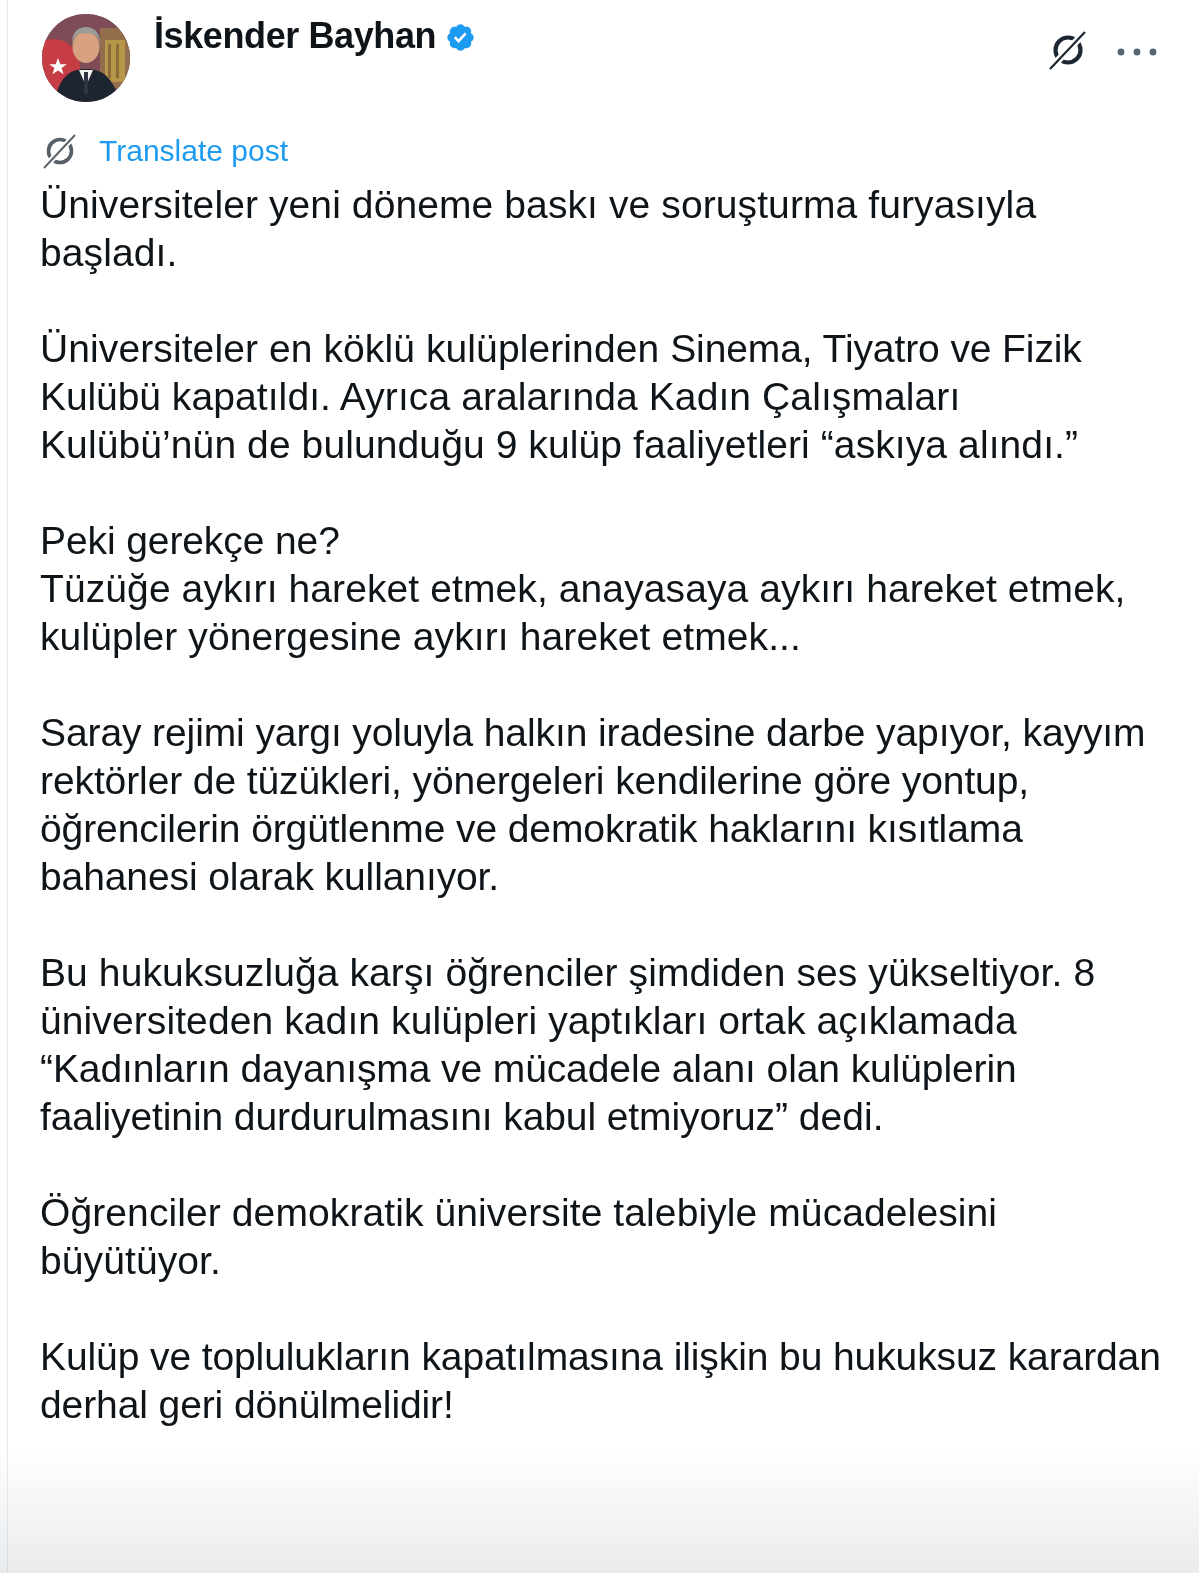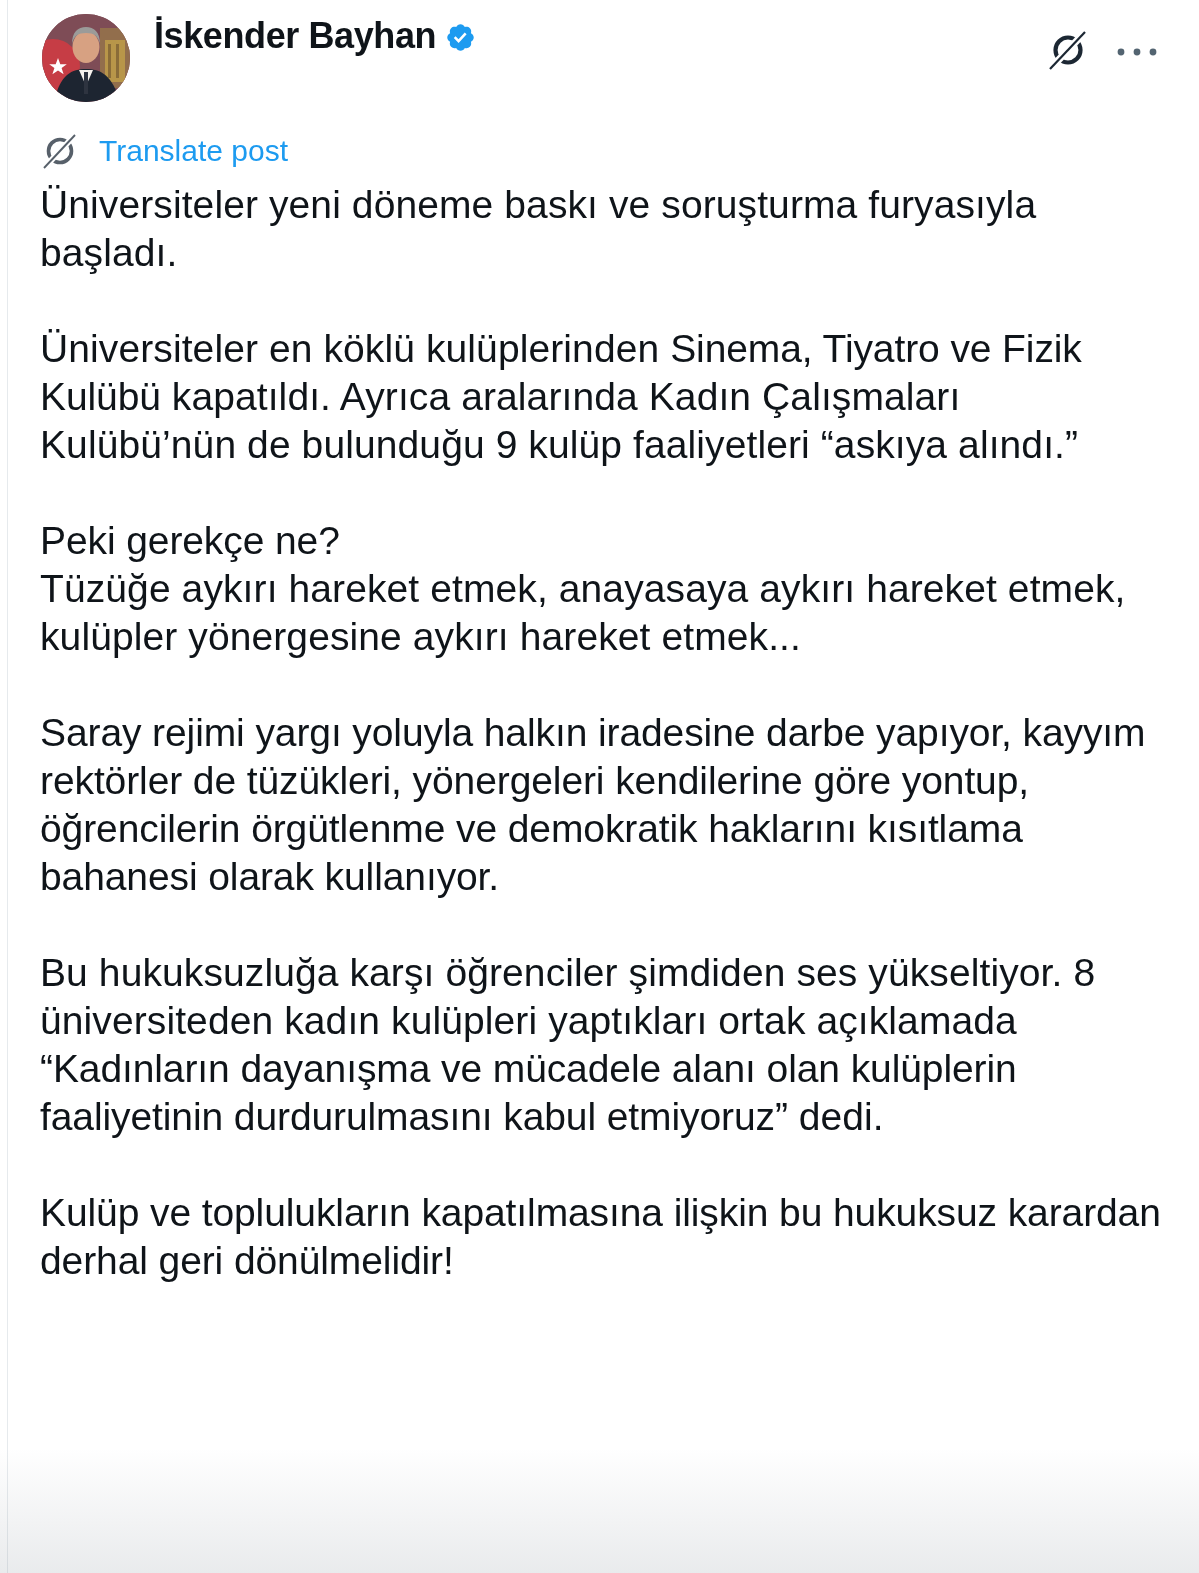--- a/index.html
+++ b/index.html
@@ -106,18 +106,19 @@
     </svg>
     <span class="translate-label">Translate post</span>
   </div>
 
   <div class="post-text">
       <p><span>Üniversiteler yeni döneme baskı ve soruşturma furyasıyla başladı.</span></p>
       <p><span>Üniversiteler en köklü kulüplerinden </span><span class="b">Sinema, Tiyatro ve Fizik Kulübü</span><span> kapatıldı. Ayrıca aralarında Kadın Çalışmaları Kulübü’nün de bulunduğu 9 kulüp faaliyetleri “askıya alındı.”</span></p>
       <p><span class="b">Peki gerekçe ne?</span><br><span>Tüzüğe aykırı hareket etmek, anayasaya aykırı hareket etmek, kulüpler yönergesine aykırı hareket etmek...</span></p>
       <p><span class="b">Saray rejimi yargı yoluyla halkın iradesine darbe yapıyor, kayyım rektörler de tüzükleri, yönergeleri kendilerine göre yontup, öğrencilerin örgütlenme ve demokratik haklarını kısıtlama bahanesi olarak kullanıyor.</span></p>
       <p><span>Bu hukuksuzluğa karşı öğrenciler şimdiden ses yükseltiyor. 8 üniversiteden kadın kulüpleri yaptıkları ortak açıklamada </span><span class="b">“Kadınların dayanışma ve mücadele alanı olan kulüplerin faaliyetinin durdurulmasını kabul etmiyoruz”</span><span> dedi.</span></p>
+      <p><span>Öğrenciler demokratik üniversite talebiyle mücadelesini büyütüyor.</span></p>
       <p><span class="b">Kulüp ve toplulukların kapatılmasına ilişkin bu hukuksuz karardan derhal geri dönülmelidir!</span></p>
     </div>
 
 </div>
 
 <div class="bottom-fade"></div>
 
 </body></html>

